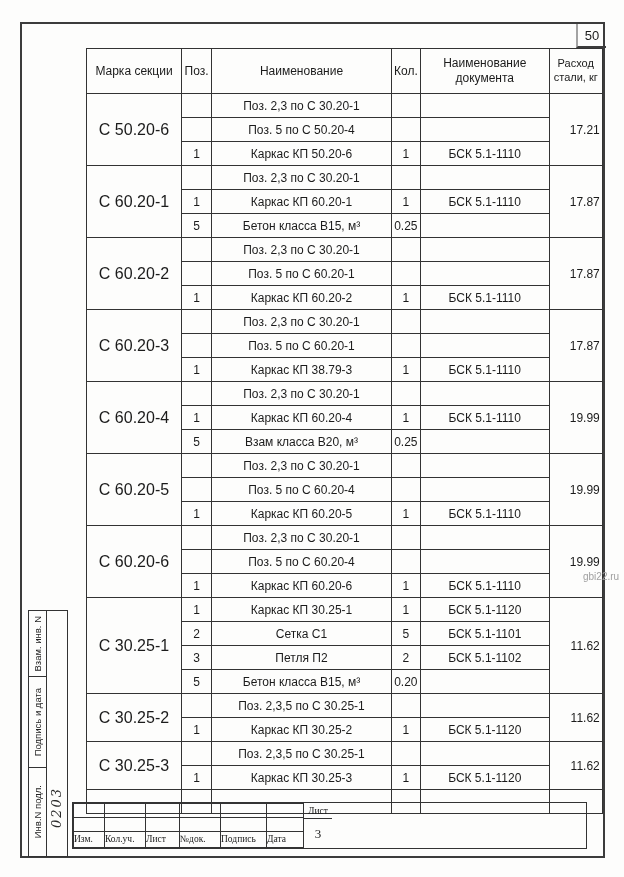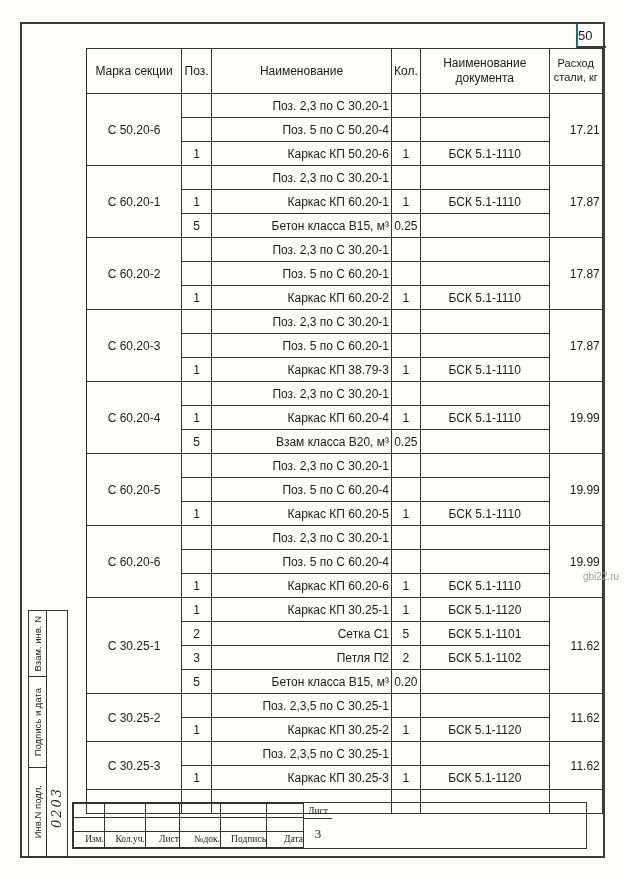--- a/index.html
+++ b/index.html
@@ -12,22 +12,22 @@
   }
   .line{position:absolute;background:#3c3c3c;}
   
   #frame-top{left:20px;top:22px;width:585px;height:2px;}
   #frame-left{left:20px;top:22px;width:2px;height:836px;}
   #frame-right{left:603px;top:22px;width:2px;height:836px;}
   #frame-bottom{left:20px;top:856px;width:585px;height:2px;}
   
   .pagebox{
     position:absolute;left:576px;top:24px;width:28px;height:22px;
-    border-left:2px solid #0f766e;border-bottom:2px solid #3c3c3c;
-    display:flex;align-items:center;
+    border-left:2px solid #a3a3a3;border-bottom:2px solid #3c3c3c;
+    display:flex;align-items:center;justify-content:center;
     font-size:13px;
   }
   
   table.spec{
     position:absolute;left:86px;top:48px;
     border-collapse:collapse;table-layout:fixed;
     font-size:12px;
   }
   table.spec td, table.spec th{
     border:1.5px solid #333;
@@ -35,36 +35,36 @@
     height:23px;
     overflow:hidden;
     white-space:nowrap;
     font-weight:normal;
     vertical-align:middle;
   }
   table.spec th{
     height:44px;font-size:12px;line-height:1.25;white-space:normal;
   }
   td.c{text-align:center;}
-  td.name{text-align:right;padding-left:7px;}
-  td.marka{text-align:center;font-size:12px;}
+  td.name{text-align:center;padding-left:7px;}
+  td.marka{text-align:center;font-size:16px;}
   td.rashod{text-align:right;}
   
   .tblock{
     position:absolute;left:72px;top:802px;width:513px;height:45px;
     border:1.5px solid #333;
     display:flex;
     font-size:10px;
   }
   table.tb-left{
     border-collapse:collapse;table-layout:fixed;height:45px;
     font-family:"Liberation Serif","DejaVu Serif",serif;
   }
   table.tb-left td{
-    border:1.2px solid #333;padding:0;text-align:right;
+    border:1.2px solid #333;padding:0;text-align:left;
     font-size:9.5px;overflow:hidden;white-space:nowrap;
   }
   .tb-mid{
     width:252px;display:flex;align-items:center;justify-content:center;
     font-family:"Liberation Serif","DejaVu Serif",serif;
     font-size:16px;letter-spacing:1px;
     border-right:1.5px solid #333;
   }
   .tb-right{width:28px;display:flex;flex-direction:column;
     font-family:"Liberation Serif","DejaVu Serif",serif;}

